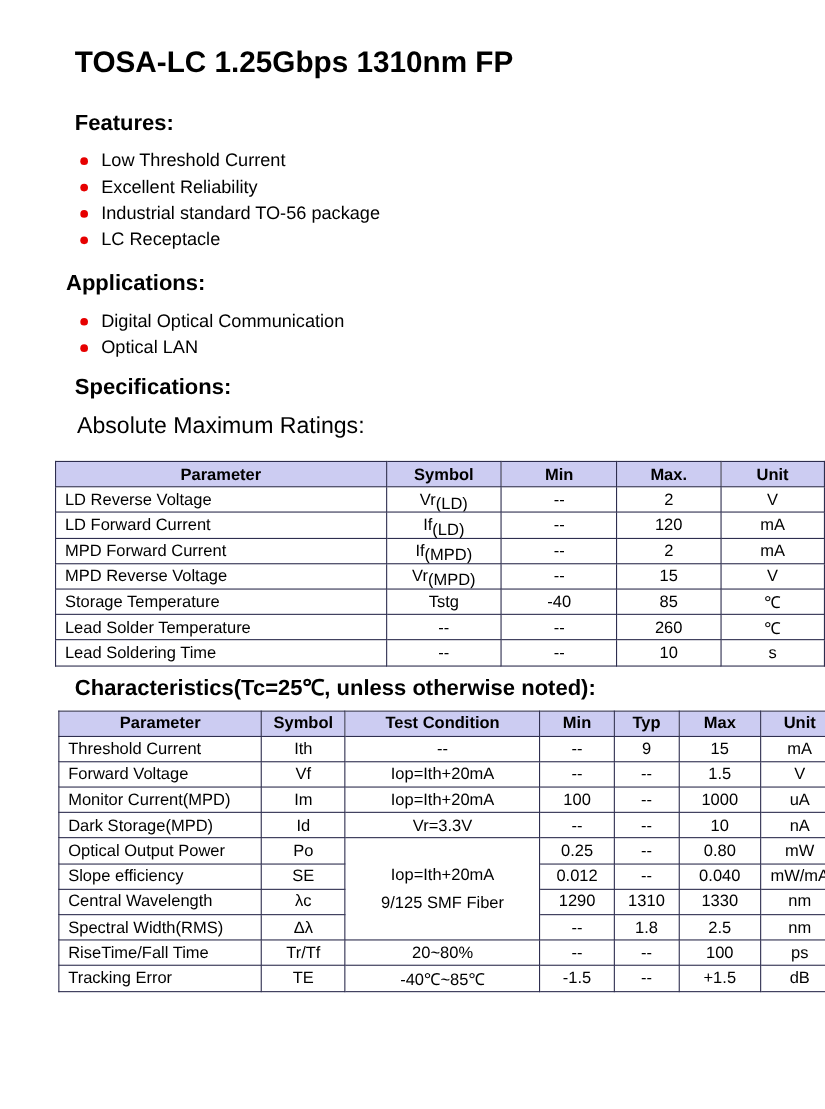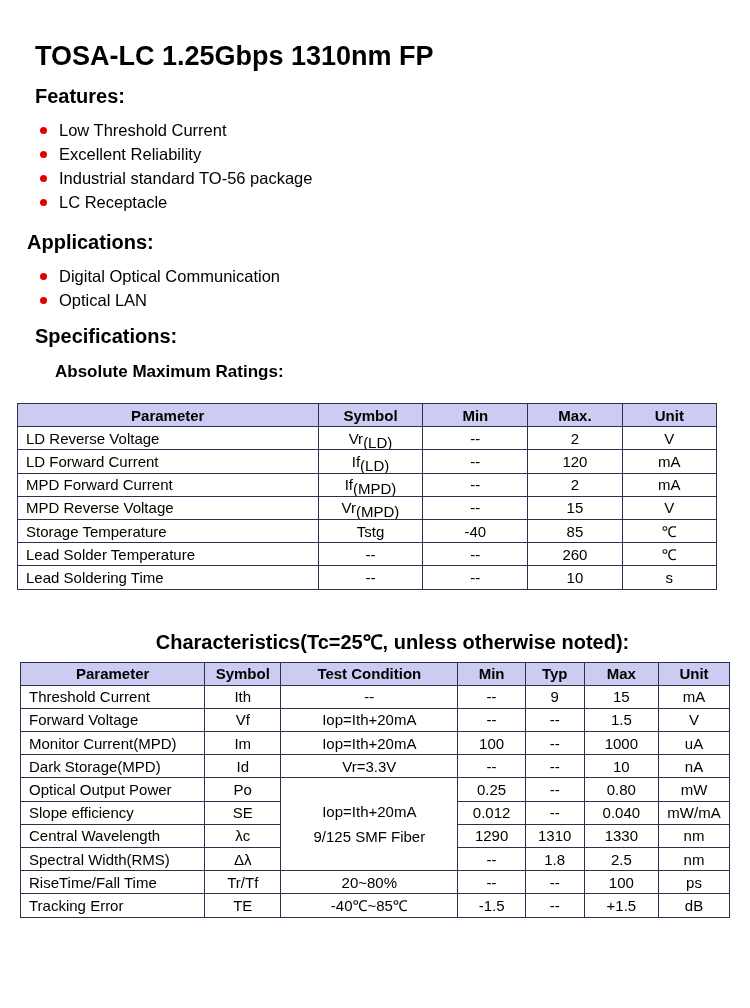--- a/index.html
+++ b/index.html
@@ -4,30 +4,30 @@
 <style>
   :root{
     --bullet:#e60000;
     --table-header-bg:#ccccf2;
     --table-border:#2e2e4f;
     --text:#000000;
   }
   *{box-sizing:border-box;}
   body{margin:0;background:#ffffff;color:var(--text);
        font-family:"Liberation Sans", sans-serif;}
-  .page{width:750px;height:1008px;background:#ffffff;overflow:hidden;}
+  .page{width:750px;height:1008px;background:#ffffff;overflow:hidden;padding-left:33px;}
 
   .title{font-size:27px;font-weight:bold;line-height:32px;margin:40px 0 0 35px;}
   .section-heading{font-size:20px;font-weight:bold;line-height:24px;margin:0 0 0 35px;}
-  .sub-heading{font-size:17px;font-weight:bold;line-height:20px;margin:14px 0 0 55px;}
-
-  .mt-features{margin-top:12px;}
+  .sub-heading{font-size:21px;font-weight:normal;line-height:20px;margin:14px 0 0 37px;}
+
+  .mt-features{margin-top:28px;}
   .mt-apps{margin-top:16px;margin-left:27px;}
   .mt-specs{margin-top:12px;}
-  .mt-chars{margin-top:40px;text-align:center;}
+  .mt-chars{margin-top:8px;}
 
   ul.bullets{list-style:none;margin:10px 0 0 35px;padding:0;}
   ul.bullets li{display:flex;align-items:center;font-size:16.5px;line-height:24px;}
   .dot{width:7px;height:7px;border-radius:50%;background:var(--bullet);
        margin:1px 12px 0 5px;flex:none;}
 
   table{border-collapse:collapse;table-layout:fixed;}
   th,td{border:1.8px solid var(--table-border);font-size:15px;height:23.2px;
         padding:0 4px;text-align:center;overflow:hidden;white-space:nowrap;}
   th{background:var(--table-header-bg);font-weight:bold;}

